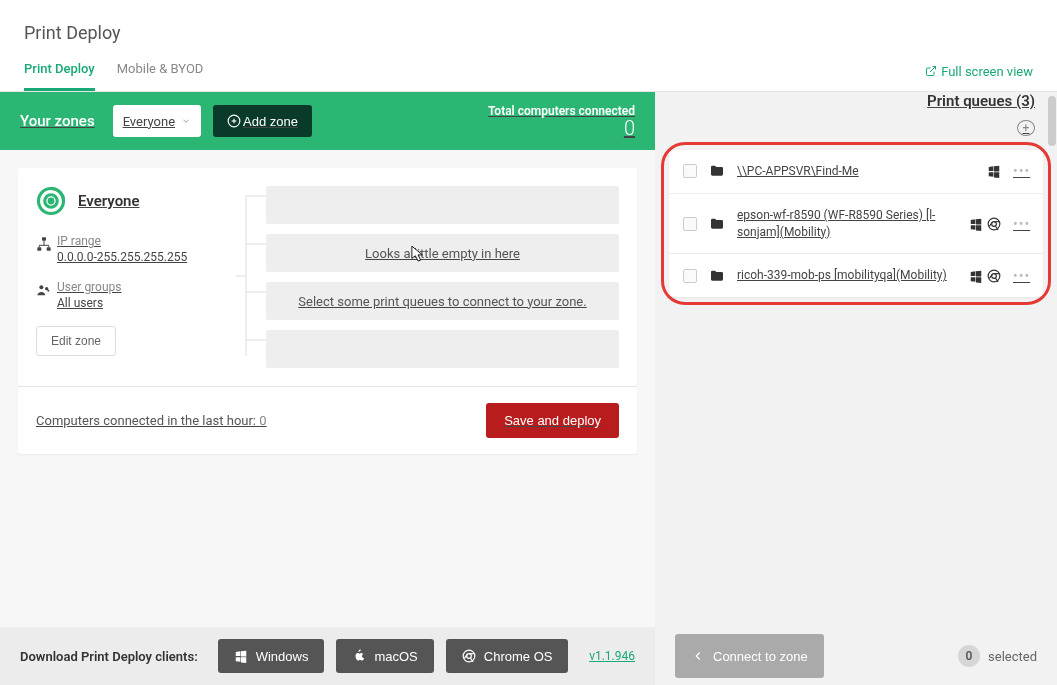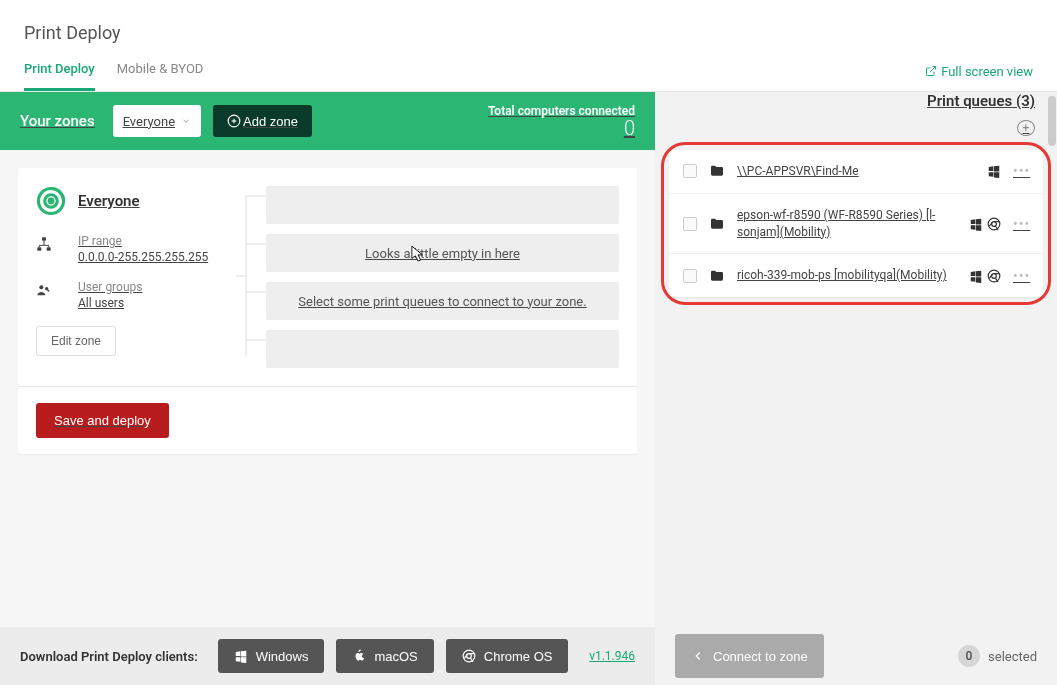--- a/index.html
+++ b/index.html
@@ -17,21 +17,21 @@
 .everyone-select { background: #fff; color: #444; border-radius: 3px; height: 32px; padding: 0 10px; display: flex; align-items: center; gap: 6px; font-size: 13px; cursor: pointer; }
 .add-zone-btn { background: #0a3b2a; color: #fff; border-radius: 3px; height: 32px; padding: 0 14px; display: flex; align-items: center; gap: 2px; font-size: 13px; cursor: pointer; border: none; }
 .lh-spacer { flex: 1; }
 .lh-stats { text-align: right; }
 .lh-stats-label { font-size: 12px; font-weight: 600; }
 .lh-stats-val { font-size: 20px; font-weight: 300; line-height: 1; }
 .zone-card { background: #fff; margin: 18px 18px 0 18px; border-radius: 3px; padding: 18px; display: flex; gap: 0; position: relative; box-shadow: 0 1px 2px rgba(0,0,0,0.05); }
 .zone-info { width: 200px; flex-shrink: 0; }
 .zone-name-row { display: flex; align-items: center; gap: 12px; margin-bottom: 18px; }
 .zone-name { font-size: 15px; font-weight: 600; color: #333; }
-.info-block { display: flex; gap: 26px; margin-bottom: 16px; align-items: flex-start; }
+.info-block { display: flex; gap: 5px; margin-bottom: 16px; align-items: flex-start; }
 .info-icon { width: 16px; margin-top: 2px; flex-shrink: 0; color: #444; }
 .info-text .label { font-size: 12px; color: #888; margin-bottom: 2px; }
 .info-text .value { font-size: 12px; color: #444; }
 .edit-zone-btn { border: 1px solid #ddd; background: #fff; color: #666; font-size: 12px; padding: 7px 14px; border-radius: 3px; cursor: pointer; }
 .bracket-col { width: 30px; flex-shrink: 0; position: relative; }
 .bracket-svg { position: absolute; top: 0; left: 0; width: 30px; height: 180px; }
 .slots-col { flex: 1; display: flex; flex-direction: column; gap: 10px; }
 .slot { background: #eeeeee; height: 38px; border-radius: 2px; display: flex; align-items: center; justify-content: center; font-size: 13px; color: #555; position: relative; }
 .slot .cursor-icon { position: absolute; left: 50%; top: 50%; transform: translate(-32px, -8px); }
 .zone-footer { background: #fff; margin: 0 18px; border-radius: 0 0 3px 3px; border-top: 1px solid #eee; padding: 16px 18px; display: flex; justify-content: space-between; align-items: center; box-shadow: 0 1px 2px rgba(0,0,0,0.05); }
@@ -162,20 +162,23 @@
               <path d="M1 1 L1 15 L5 12 L8 18 L11 17 L8 11 L13 11 Z"></path>
             </svg>
         </div>
         <div class="slot">
             <span>Select some print queues to connect to your zone.</span>
           </div>
         <div class="slot"></div>
       </div>
     </div>
     <div class="zone-footer">
+      <div class="footer-text">
+        <span>Computers connected in the last hour:</span> <span class="num">0</span>
+      </div>
       <button class="save-btn">Save and deploy</button>
     </div>
   </div>
 
   <div class="right-col">
     <div class="right-scrollbar"></div>
     <div class="right-header">
       <span class="right-title">Print queues (3)</span>
       <div class="plus-circle">+</div>
       <div class="right-header-spacer"></div>

